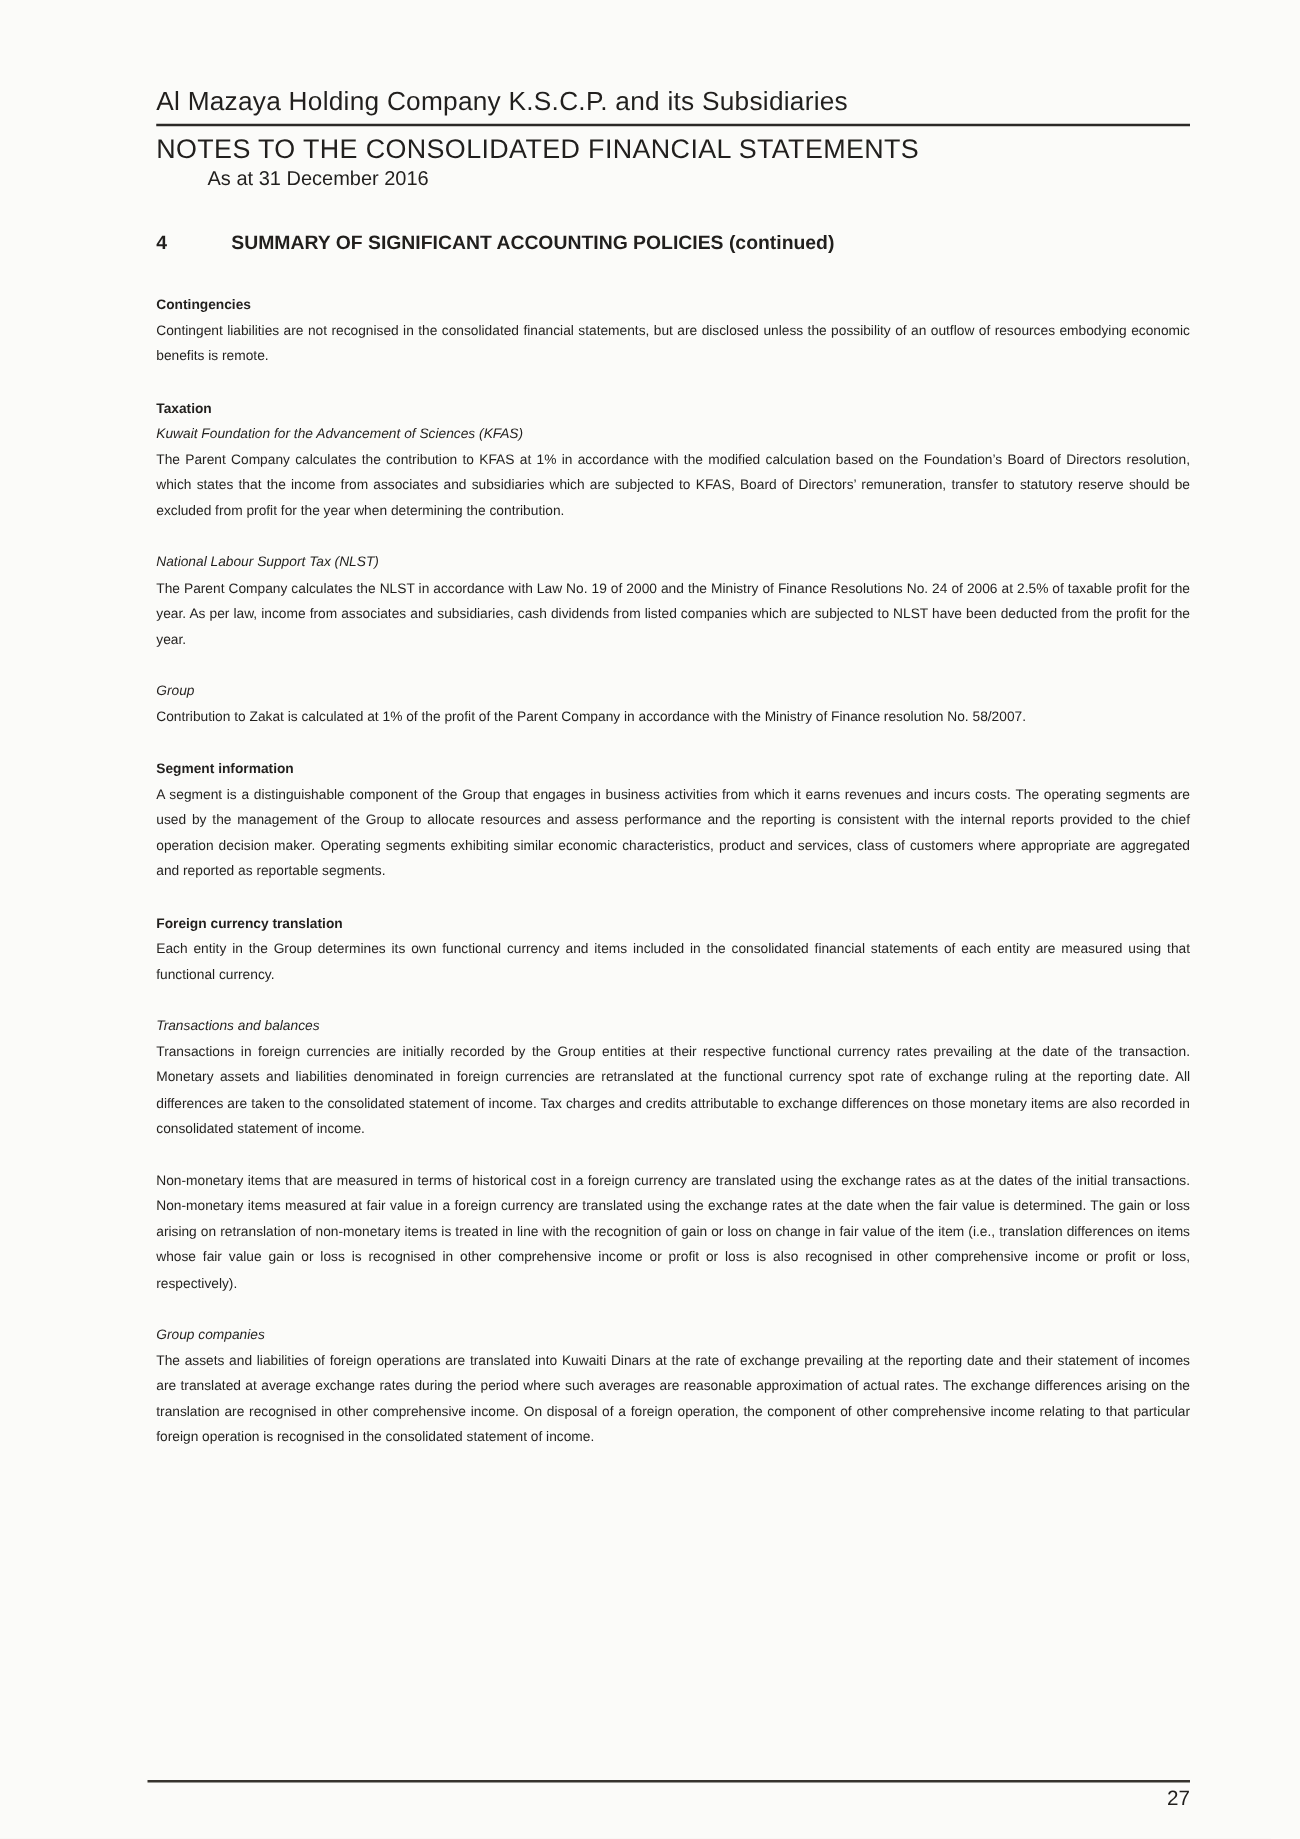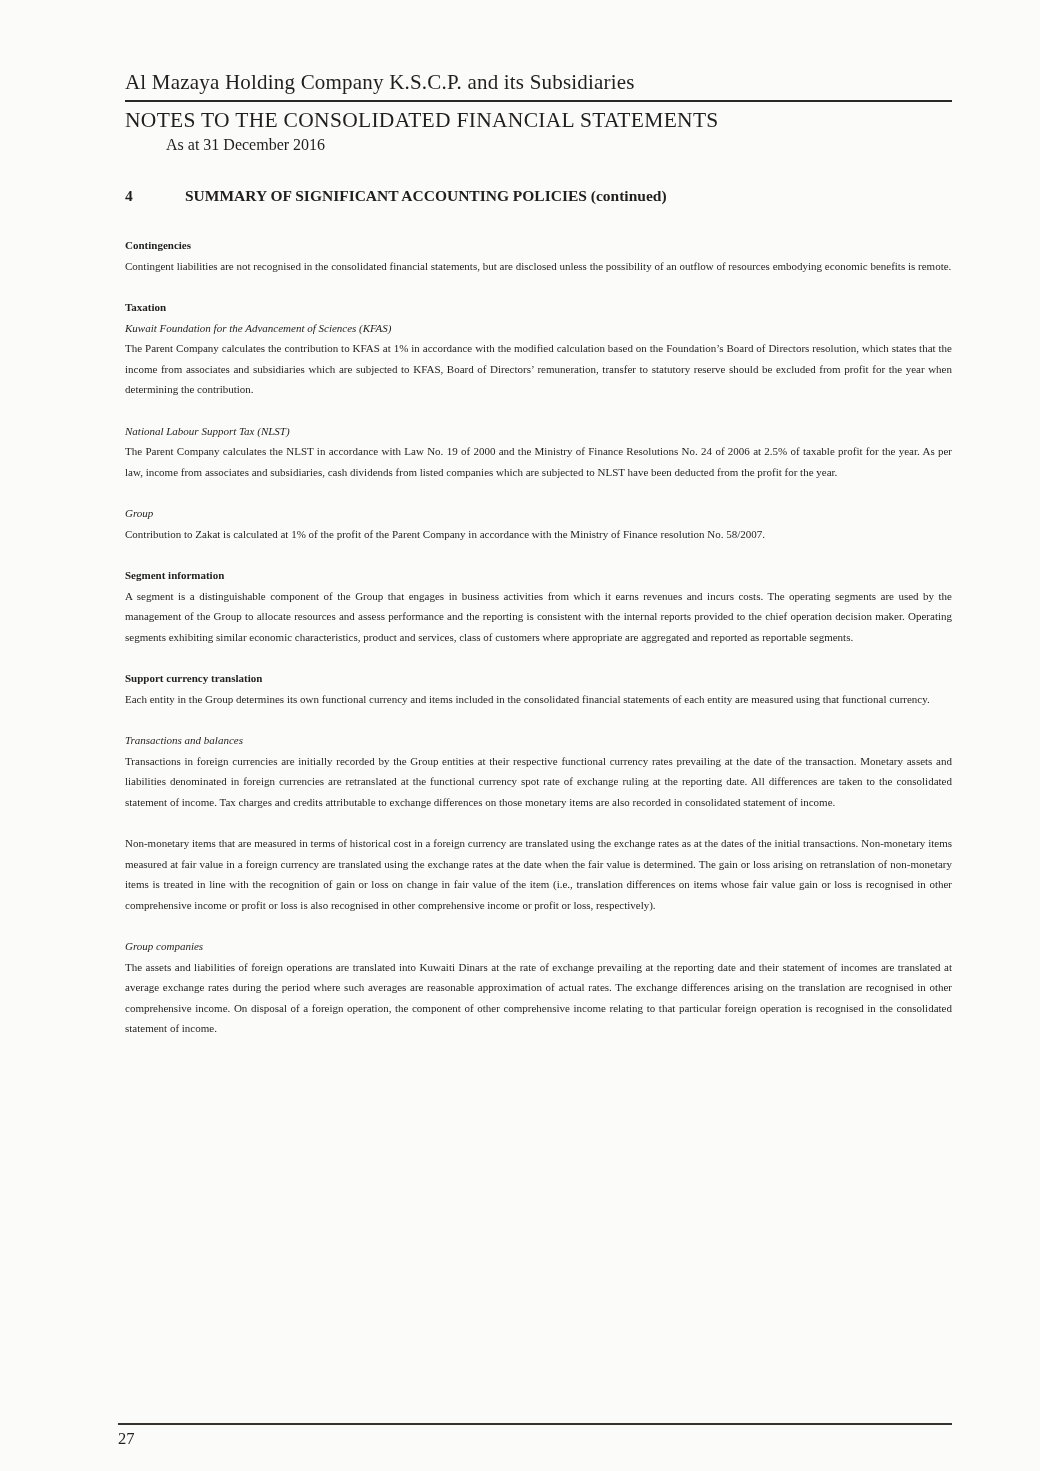--- a/index.html
+++ b/index.html
@@ -7,21 +7,21 @@
     padding: 0;
     background: #f4f3f1;
   }
   .page {
     position: relative;
     width: 1040px;
     height: 1471px;
     margin: 0 auto;
     background: #fbfbf9;
     color: #211f1d;
-    font-family: Liberation Serif, serif;
+    font-family: Liberation Sans, sans-serif;
     overflow: hidden;
     box-sizing: border-box;
   }
   .content-area {
     position: absolute;
     top: 0;
     left: 125px;
     right: 88px;
   }
   
@@ -68,21 +68,21 @@
   .block.gap { margin-top: 21px; }
   .h-bold { font-weight: bold; }
   .h-italic { font-style: italic; }
   .para { text-align: justify; }
   
   .doc-footer {
     position: absolute;
     left: 118px;
     right: 88px;
     bottom: 22px;
-    text-align: left;
+    text-align: right;
   }
   .footer-rule {
     border: none;
     border-top: 2px solid #37342f;
     margin: 0 0 4px 0;
   }
   .page-number {
     font-size: 16.5px;
   }
 </style>
@@ -114,21 +114,21 @@
 
       <div class="block h-italic gap">National Labour Support Tax (NLST)</div>
       <p class="block para">The Parent Company calculates the NLST in accordance with Law No. 19 of 2000 and the Ministry of Finance Resolutions No. 24 of 2006 at 2.5% of taxable profit for the year. As per law, income from associates and subsidiaries, cash dividends from listed companies which are subjected to NLST have been deducted from the profit for the year.</p>
 
       <div class="block h-italic gap">Group</div>
       <p class="block para">Contribution to Zakat is calculated at 1% of the profit of the Parent Company in accordance with the Ministry of Finance resolution No. 58/2007.</p>
 
       <div class="block h-bold gap">Segment information</div>
       <p class="block para">A segment is a distinguishable component of the Group that engages in business activities from which it earns revenues and incurs costs. The operating segments are used by the management of the Group to allocate resources and assess performance and the reporting is consistent with the internal reports provided to the chief operation decision maker. Operating segments exhibiting similar economic characteristics, product and services, class of customers where appropriate are aggregated and reported as reportable segments.</p>
 
-      <div class="block h-bold gap">Support currency translation</div>
+      <div class="block h-bold gap">Foreign currency translation</div>
       <p class="block para">Each entity in the Group determines its own functional currency and items included in the consolidated financial statements of each entity are measured using that functional currency.</p>
 
       <div class="block h-italic gap">Transactions and balances</div>
       <p class="block para">Transactions in foreign currencies are initially recorded by the Group entities at their respective functional currency rates prevailing at the date of the transaction. Monetary assets and liabilities denominated in foreign currencies are retranslated at the functional currency spot rate of exchange ruling at the reporting date. All differences are taken to the consolidated statement of income. Tax charges and credits attributable to exchange differences on those monetary items are also recorded in consolidated statement of income.</p>
       <p class="block para gap">Non-monetary items that are measured in terms of historical cost in a foreign currency are translated using the exchange rates as at the dates of the initial transactions. Non-monetary items measured at fair value in a foreign currency are translated using the exchange rates at the date when the fair value is determined. The gain or loss arising on retranslation of non-monetary items is treated in line with the recognition of gain or loss on change in fair value of the item (i.e., translation differences on items whose fair value gain or loss is recognised in other comprehensive income or profit or loss is also recognised in other comprehensive income or profit or loss, respectively).</p>
 
       <div class="block h-italic gap">Group companies</div>
       <p class="block para">The assets and liabilities of foreign operations are translated into Kuwaiti Dinars at the rate of exchange prevailing at the reporting date and their statement of incomes are translated at average exchange rates during the period where such averages are reasonable approximation of actual rates. The exchange differences arising on the translation are recognised in other comprehensive income. On disposal of a foreign operation, the component of other comprehensive income relating to that particular foreign operation is recognised in the consolidated statement of income.</p>
     </main>
 

